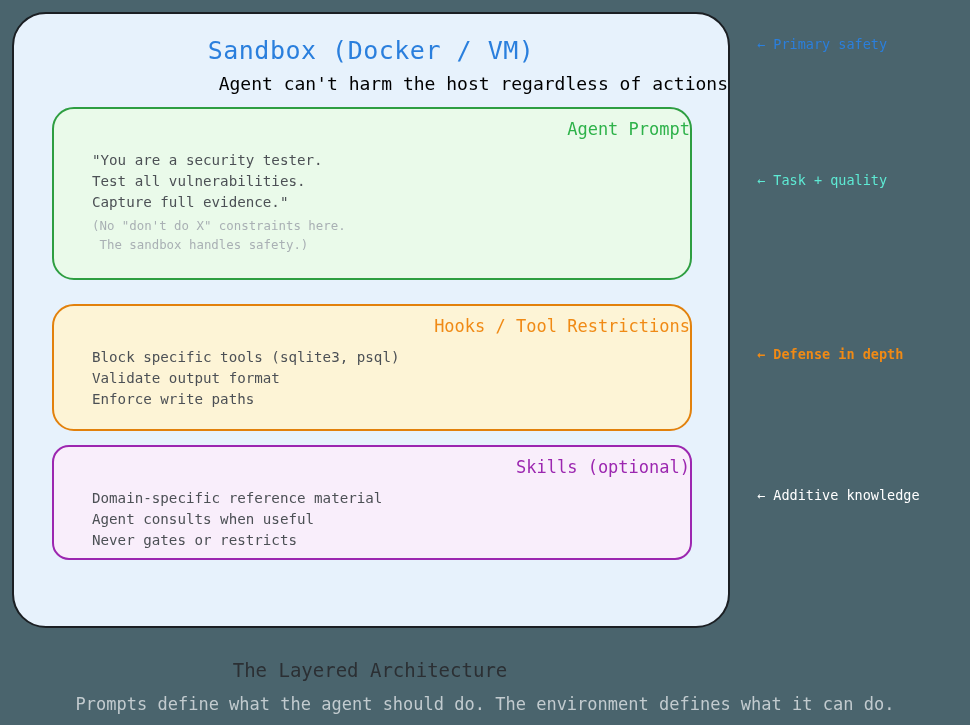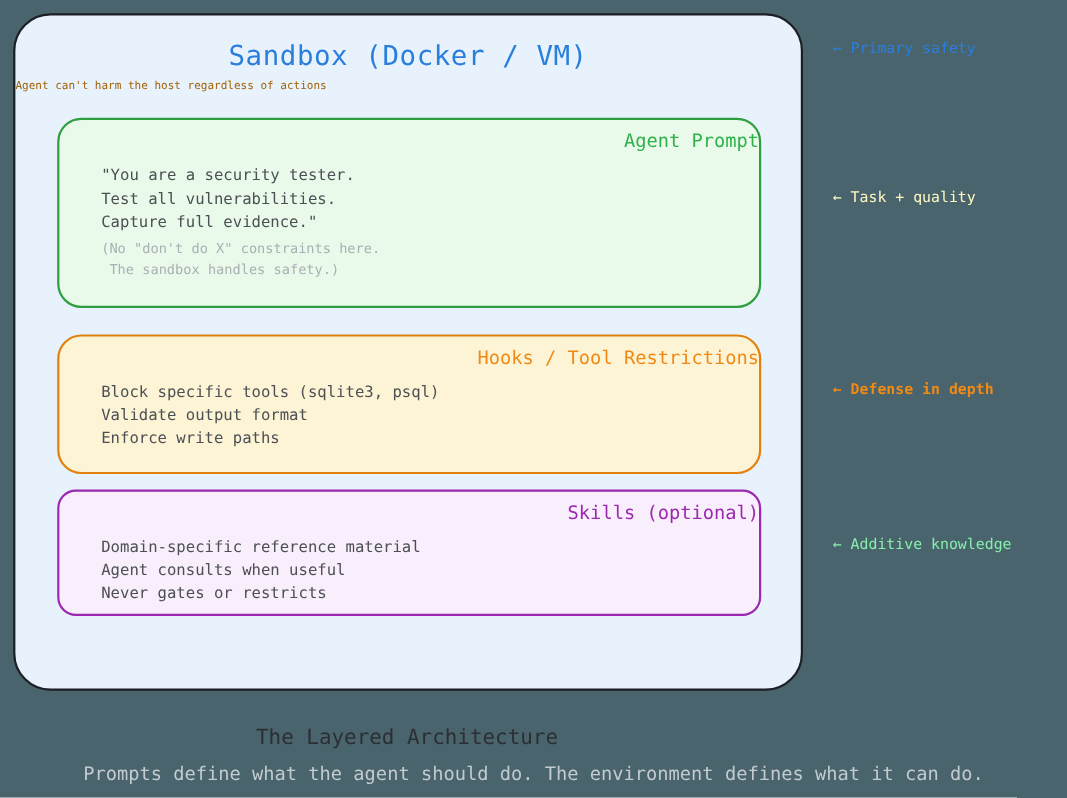--- a/index.html
+++ b/index.html
@@ -45,23 +45,23 @@
     font-size: 25px;
     letter-spacing: 0.5px;
     white-space: pre;
   }
 
   .sandbox-subtitle {
     position: absolute;
     left: 0;
     top: 59px;
     width: 100%;
-    text-align: left;
-    color: #a16207;
-    font-size: 10px;
+    text-align: right;
+    color: #000000;
+    font-size: 18px;
     white-space: pre;
   }
 
   
   .layer {
     position: absolute;
     left: 38px;
     width: 640px;
     box-sizing: border-box;
     border-width: 2.2px;
@@ -128,23 +128,23 @@
   #layer-skills .layer-title { color: #9c27b0; }
 
   
   .annotation {
     position: absolute;
     left: 757px;
     font-size: 13.5px;
     white-space: pre;
   }
   #annot-sandbox { top: 36px;  color: #2a7fdd; }
-  #annot-prompt  { top: 172px; color: #fef9c3; }
+  #annot-prompt  { top: 172px; color: #5eead4; }
   #annot-hooks   { top: 346px; color: #f08a15; font-weight: bold; }
-  #annot-skills  { top: 487px; color: #86efac; text-align: right; }
+  #annot-skills  { top: 487px; color: #ffffff; text-align: right; }
 
   
   .caption-title {
     position: absolute;
     left: 0;
     top: 659px;
     width: 740px;
     text-align: center;
     color: #2b2f33;
     font-size: 19px;

